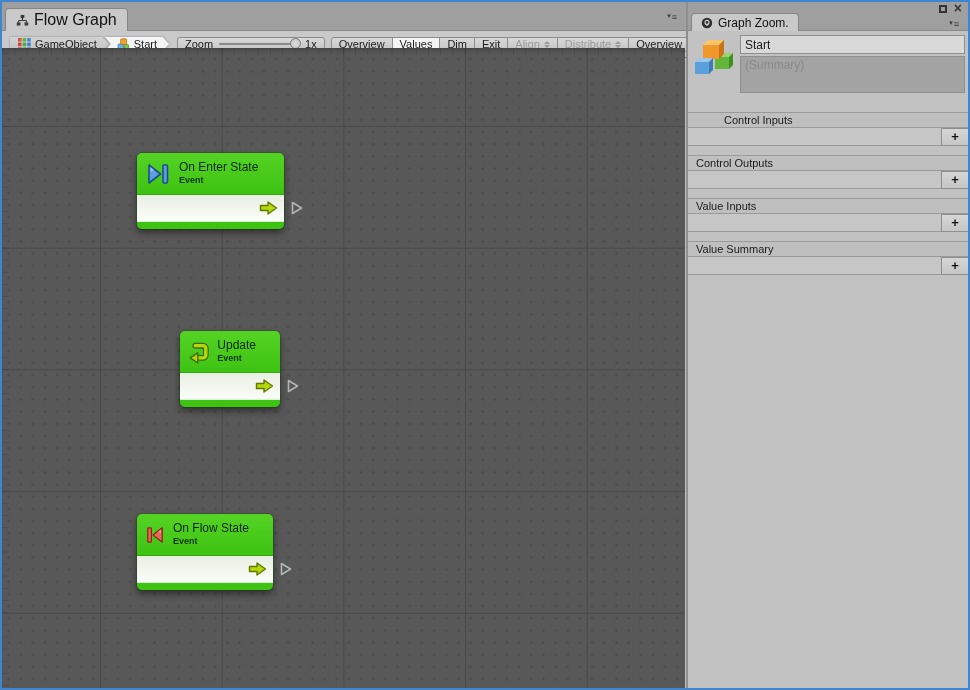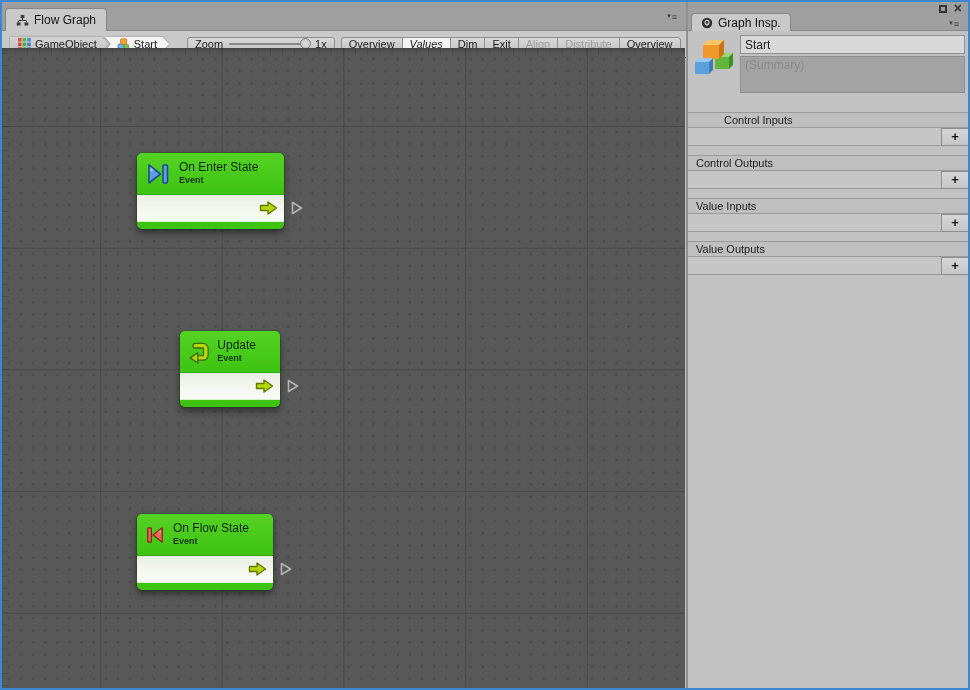--- a/index.html
+++ b/index.html
@@ -2,36 +2,36 @@
 <html><head>
 <meta charset="utf-8">
 <style>
   * { margin:0; padding:0; box-sizing:border-box; }
   html,body { width:970px; height:690px; overflow:hidden; font-family:"Liberation Sans", sans-serif; }
   .frame { position:relative; width:970px; height:690px; border:2px solid #3f86d2; background:#c2c2c2; }
 
   
   .left-pane { position:absolute; left:0; top:0; width:684px; height:686px; }
   .tabbar { position:absolute; left:0; top:0; width:100%; height:29px; background:#9f9f9f; border-bottom:1px solid #8a8a8a; }
-  .tab { position:absolute; bottom:-1px; height:23px; background:#c9c9c9; border:1px solid #868686; border-bottom:none; border-radius:4px 4px 0 0; display:flex; align-items:center; gap:5px; padding:0 10px; font-size:12px; color:#111; }
+  .tab { position:absolute; bottom:-1px; height:23px; background:#c9c9c9; border:1px solid #868686; border-bottom:none; border-radius:4px 4px 0 0; display:flex; align-items:center; gap:5px; padding:0 10px; font-size:16px; color:#111; }
   .tab-left { left:3px; }
   .pane-menu { position:absolute; right:8px; top:9px; font-size:9px; color:#3a3a3a; letter-spacing:1px; line-height:9px; cursor:default; }
   .pane-menu .tri { font-size:7px; vertical-align:2px; }
 
   .toolbar { position:absolute; left:0; top:29px; width:100%; height:27px; background:#c9c9c9; border-bottom:1px solid #6f6f6f; display:flex; align-items:center; font-size:11px; color:#1a1a1a; padding-left:8px; }
   .tbtn { height:15px; display:flex; align-items:center; gap:4px; padding:0 7px; background:linear-gradient(#d8d8d8,#c4c4c4); border:1px solid #8d8d8d; margin-left:-1px; white-space:nowrap; }
   .tbtn.first { margin-left:0; border-radius:3px 0 0 3px; }
   .tbtn.last { border-radius:0 3px 3px 0; }
-  .tbtn.active { background:#f4f4f4;font-style:italic; }
-  .tbtn.disabled { color:#9b9b9b;flex-direction:column; }
+  .tbtn.active { background:#f4f4f4; }
+  .tbtn.disabled { color:#9b9b9b; }
   .crumbs { display:flex; align-items:center; margin-right:6px; filter:drop-shadow(0 0 1px #8a8a8a); }
   .crumb { height:15px; display:flex; align-items:center; gap:4px; padding:0 12px 0 8px; background:linear-gradient(#d2d2d2,#c2c2c2); clip-path:polygon(0 0, calc(100% - 7px) 0, 100% 50%, calc(100% - 7px) 100%, 0 100%); font-size:11px; }
   .crumb + .crumb { margin-left:-4px; padding-left:12px; clip-path:polygon(0 0, calc(100% - 7px) 0, 100% 50%, calc(100% - 7px) 100%, 0 100%, 6px 50%); }
   .crumb.active { background:#f5f5f5; }
-  .zoomctl { gap:6px; border-radius:3px; margin-left:12px; }
+  .zoomctl { gap:6px; border-radius:3px; margin-left:2px; }
   .slider-track { position:relative; width:80px; height:2px; background:#8a8a8a; border-radius:1px; }
   .slider-thumb { position:absolute; right:-2px; top:-5px; width:11px; height:11px; border-radius:50%; background:radial-gradient(#dcdcdc,#c2c2c2); border:1px solid #7c7c7c; }
   .updown { display:inline-flex; flex-direction:column; gap:1px; }
   .updown i { width:0; height:0; border-left:3px solid transparent; border-right:3px solid transparent; }
   .updown .up { border-bottom:3px solid #9a9a9a; }
   .updown .dn { border-top:3px solid #9a9a9a; }
 
   
   .canvas { position:absolute; left:0; top:46px; width:683px; height:640px; background-color:#585858;
     background-image:
@@ -248,21 +248,21 @@
         <span class="win-x">×</span>
       </div>
     </div>
     <div class="rp-tabbar">
       <div class="rp-tab">
         <svg width="12" height="12" viewBox="0 0 12 12">
           <circle cx="6" cy="6" r="5.2" fill="#2e2e2e"></circle>
           <circle cx="6" cy="5.4" r="2" fill="none" stroke="#d8d8d8" stroke-width="1.1"></circle>
           <path d="M6 7.4 V9" stroke="#d8d8d8" stroke-width="1.1"></path>
         </svg>
-        <span>Graph Insp.</span>
+        <span>Graph Zoom.</span>
       </div>
       <div class="pane-menu"><span class="tri">▾</span>≡</div>
     </div>
 
     <div class="rp-content">
       <div class="summary">
         <svg class="graph-boxes" width="46" height="46" viewBox="0 0 46 46">
           <g>
             <polygon points="24,22 38,22 42,18 28,18" fill="#9ad46e"></polygon>
             <rect x="24" y="22" width="14" height="12" fill="#62b63a"></rect>
@@ -293,20 +293,20 @@
       <div class="section-header">Control Outputs</div>
       <div class="plus-row">
         <div class="plus-btn">+</div>
       </div>
 
       <div class="section-header">Value Inputs</div>
       <div class="plus-row">
         <div class="plus-btn">+</div>
       </div>
 
-      <div class="section-header">Value Outputs</div>
+      <div class="section-header">Value Summary</div>
       <div class="plus-row">
         <div class="plus-btn">+</div>
       </div>
     </div>
   </div>
 
 </div>
 
 </body></html>

